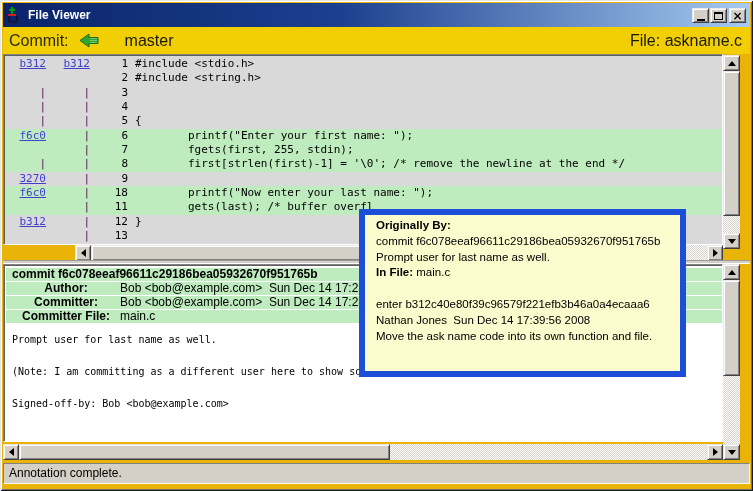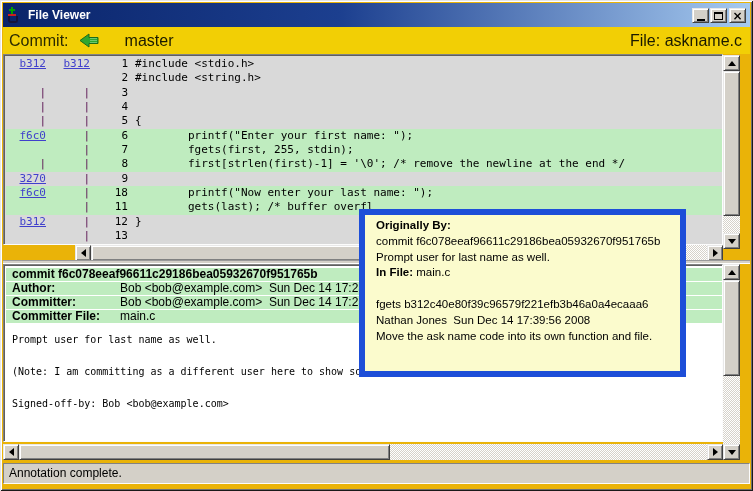--- a/index.html
+++ b/index.html
@@ -75,21 +75,21 @@
           border-top:1px solid #9a9a9a; border-bottom:1px solid #ffffff; }
 
   
   .commit-area { position:absolute; left:3px; top:264px; width:720px; height:178px; background:#ffffff;
                  border:1px solid; border-color:#828282 #fcfcfc #fcfcfc #828282;
                  box-shadow: inset 1px 1px 0 #5f5f5f; overflow:hidden; }
   .chead { padding:3px 0 0 2px; font-size:12px; }
   .chead .hline { background:#bfecbf; height:13px; line-height:13px; margin-bottom:1px; padding-left:6px;
                   white-space:pre; overflow:hidden; }
   .chead .commitid { font-weight:bold; }
-  .chead .flabel { display:inline-block; width:108px; font-weight:bold; }
+  .chead .flabel { display:inline-block; width:108px; font-weight:bold;text-align:center; }
   .cmsg { margin-top:9px; padding-left:8px; font-family:"DejaVu Sans Mono", monospace;
           font-size:10px; line-height:16px; white-space:pre; color:#000; }
 
   
   .statusbar { position:absolute; left:3px; top:463px; width:747px; height:21px; background:#d4d0c8;
                border:1px solid; border-color:#828282 #fcfcfc #fcfcfc #828282;
                font-size:12px; line-height:19px; padding-left:5px; color:#000; }
 
   
   .tooltip { position:absolute; left:359px; top:209px; width:327px; height:168px; z-index:100;
@@ -211,19 +211,19 @@
   <div class="statusbar">
     <span>Annotation complete.</span>
   </div>
 
   <div class="tooltip" id="blame-tooltip">
       <div class="tline b">Originally By:</div>
       <div class="tline">commit f6c078eeaf96611c29186bea05932670f951765b</div>
       <div class="tline">Prompt user for last name as well.</div>
       <div class="tline"><span class="b">In File:</span> main.c</div>
       <div class="tline">&nbsp;</div>
-      <div class="tline">fgets b312c40e80f39c96579f221efb3b46a0a4ecaaa6</div>
+      <div class="tline">enter b312c40e80f39c96579f221efb3b46a0a4ecaaa6</div>
       <div class="tline">Nathan Jones  Sun Dec 14 17:39:56 2008</div>
       <div class="tline">Move the ask name code into its own function and file.</div>
     </div>
 
   <div class="frame"></div>
 </div>
 
 </body></html>

